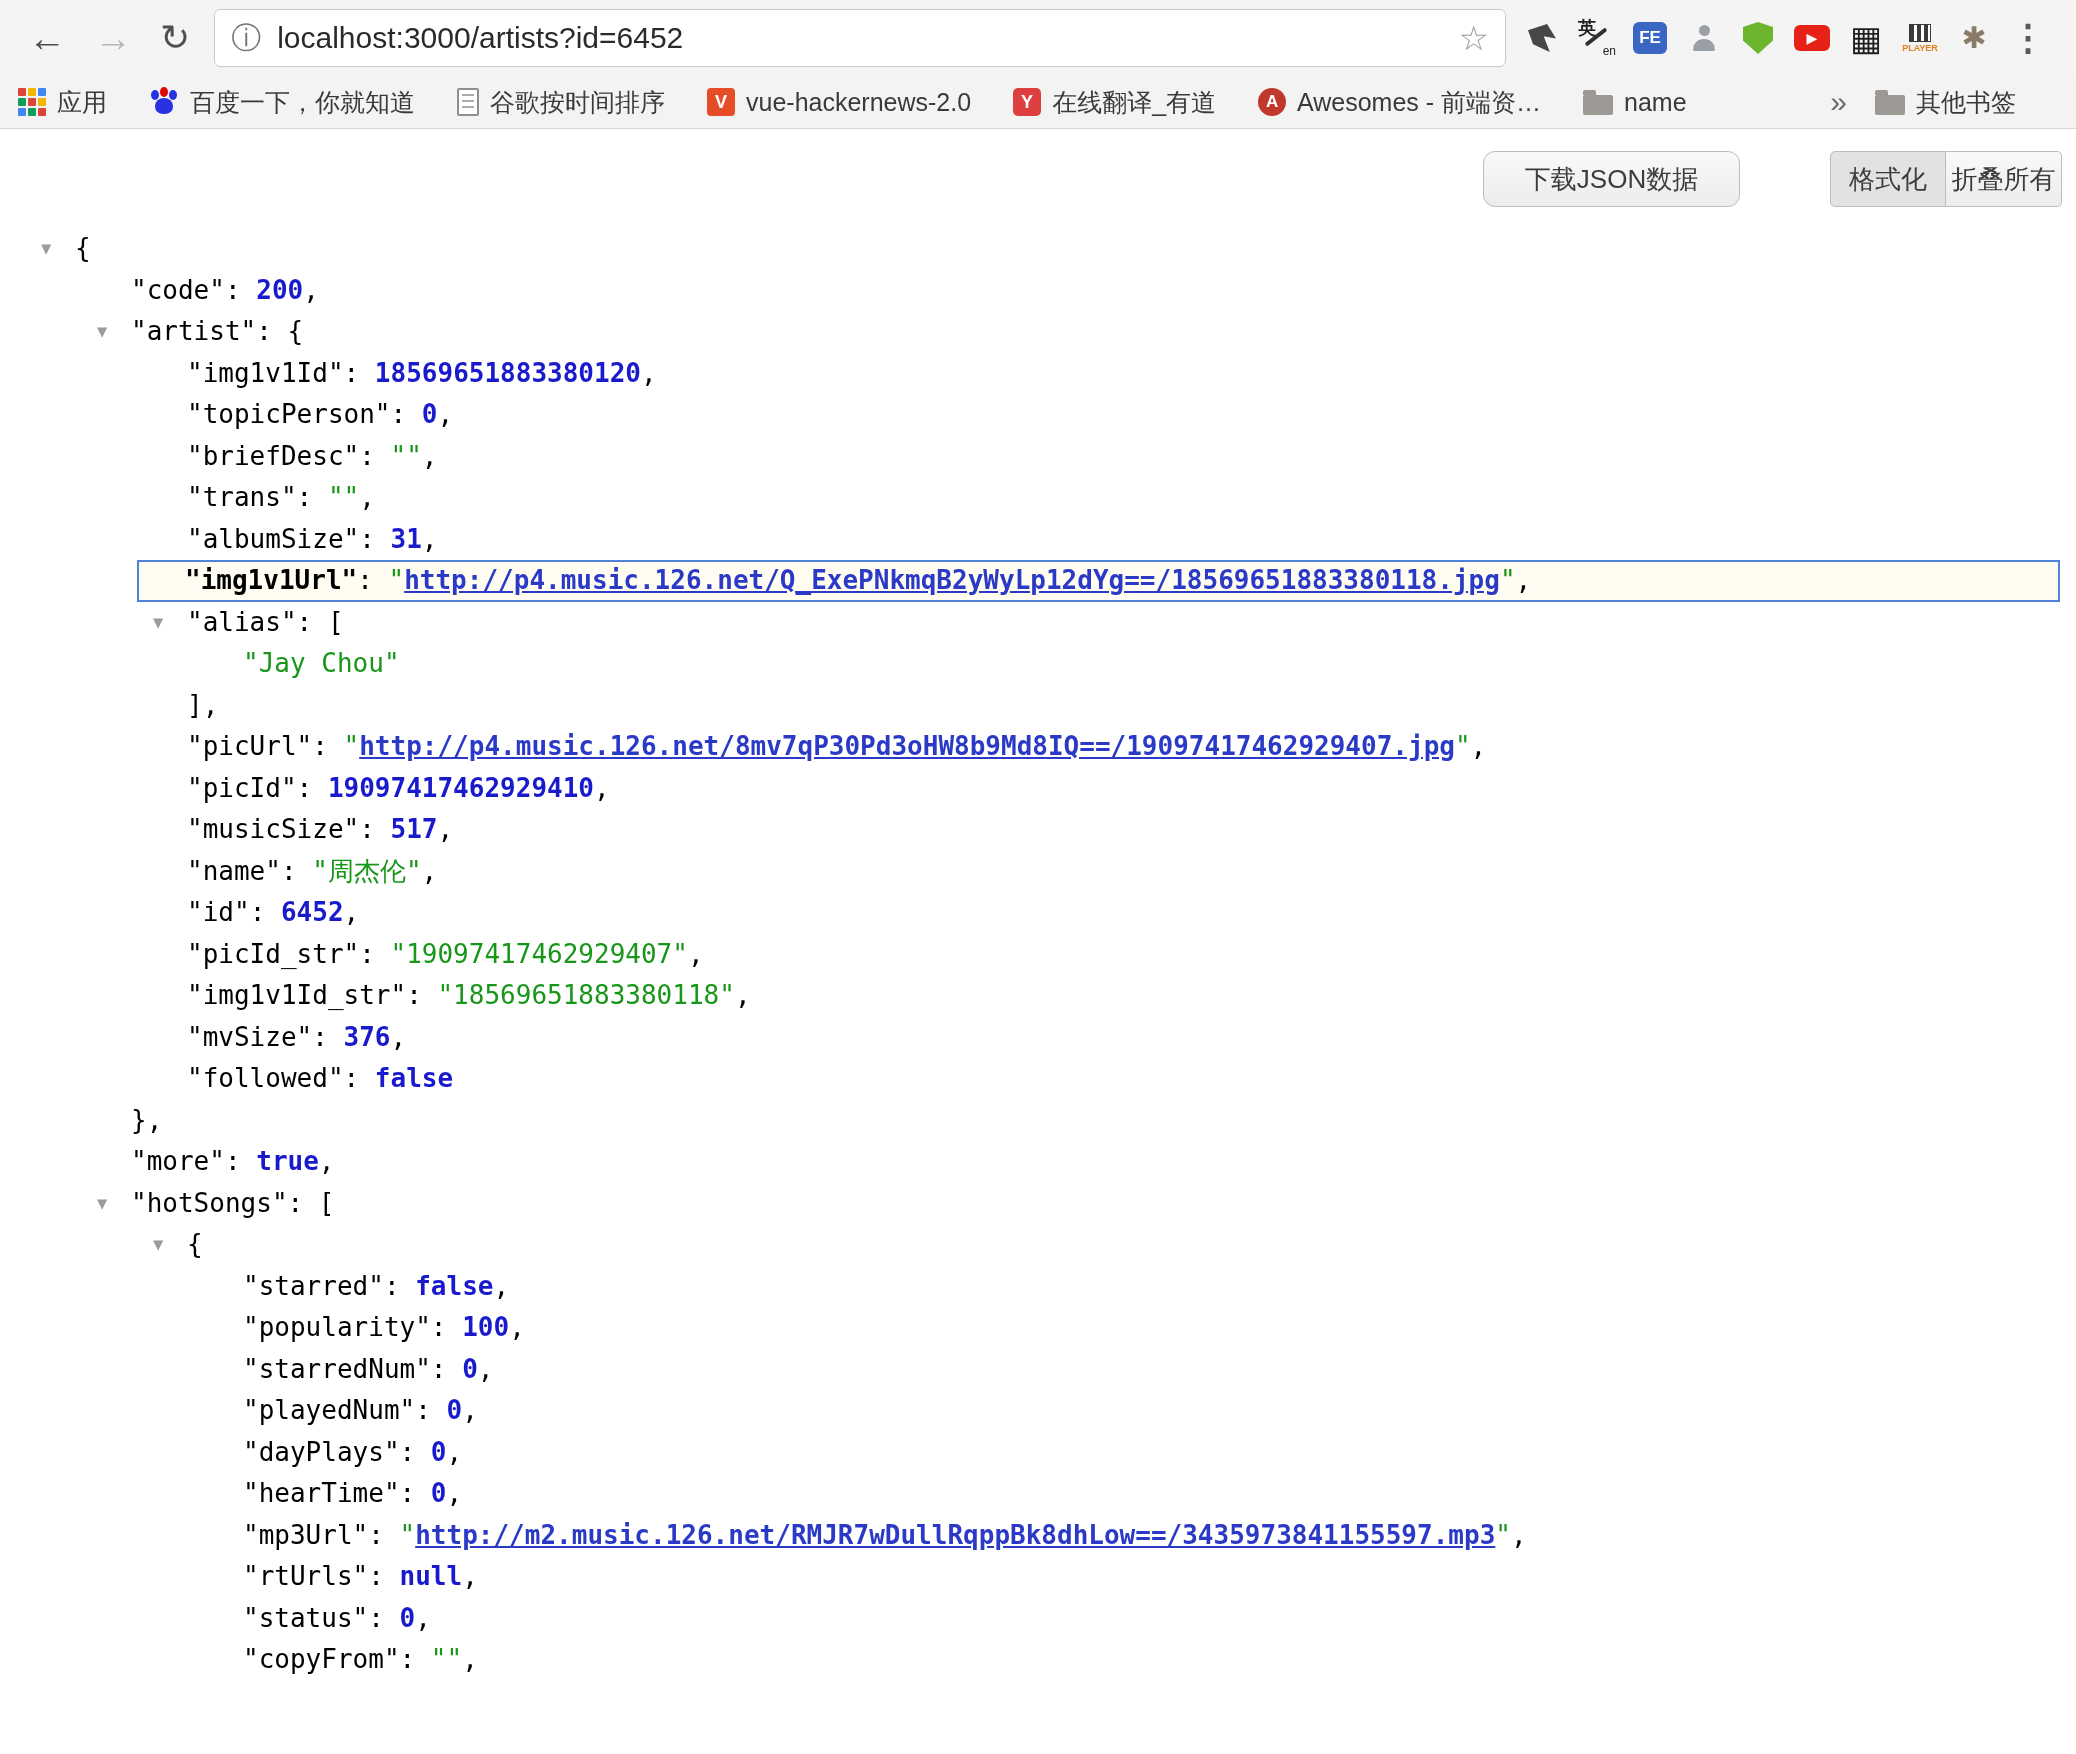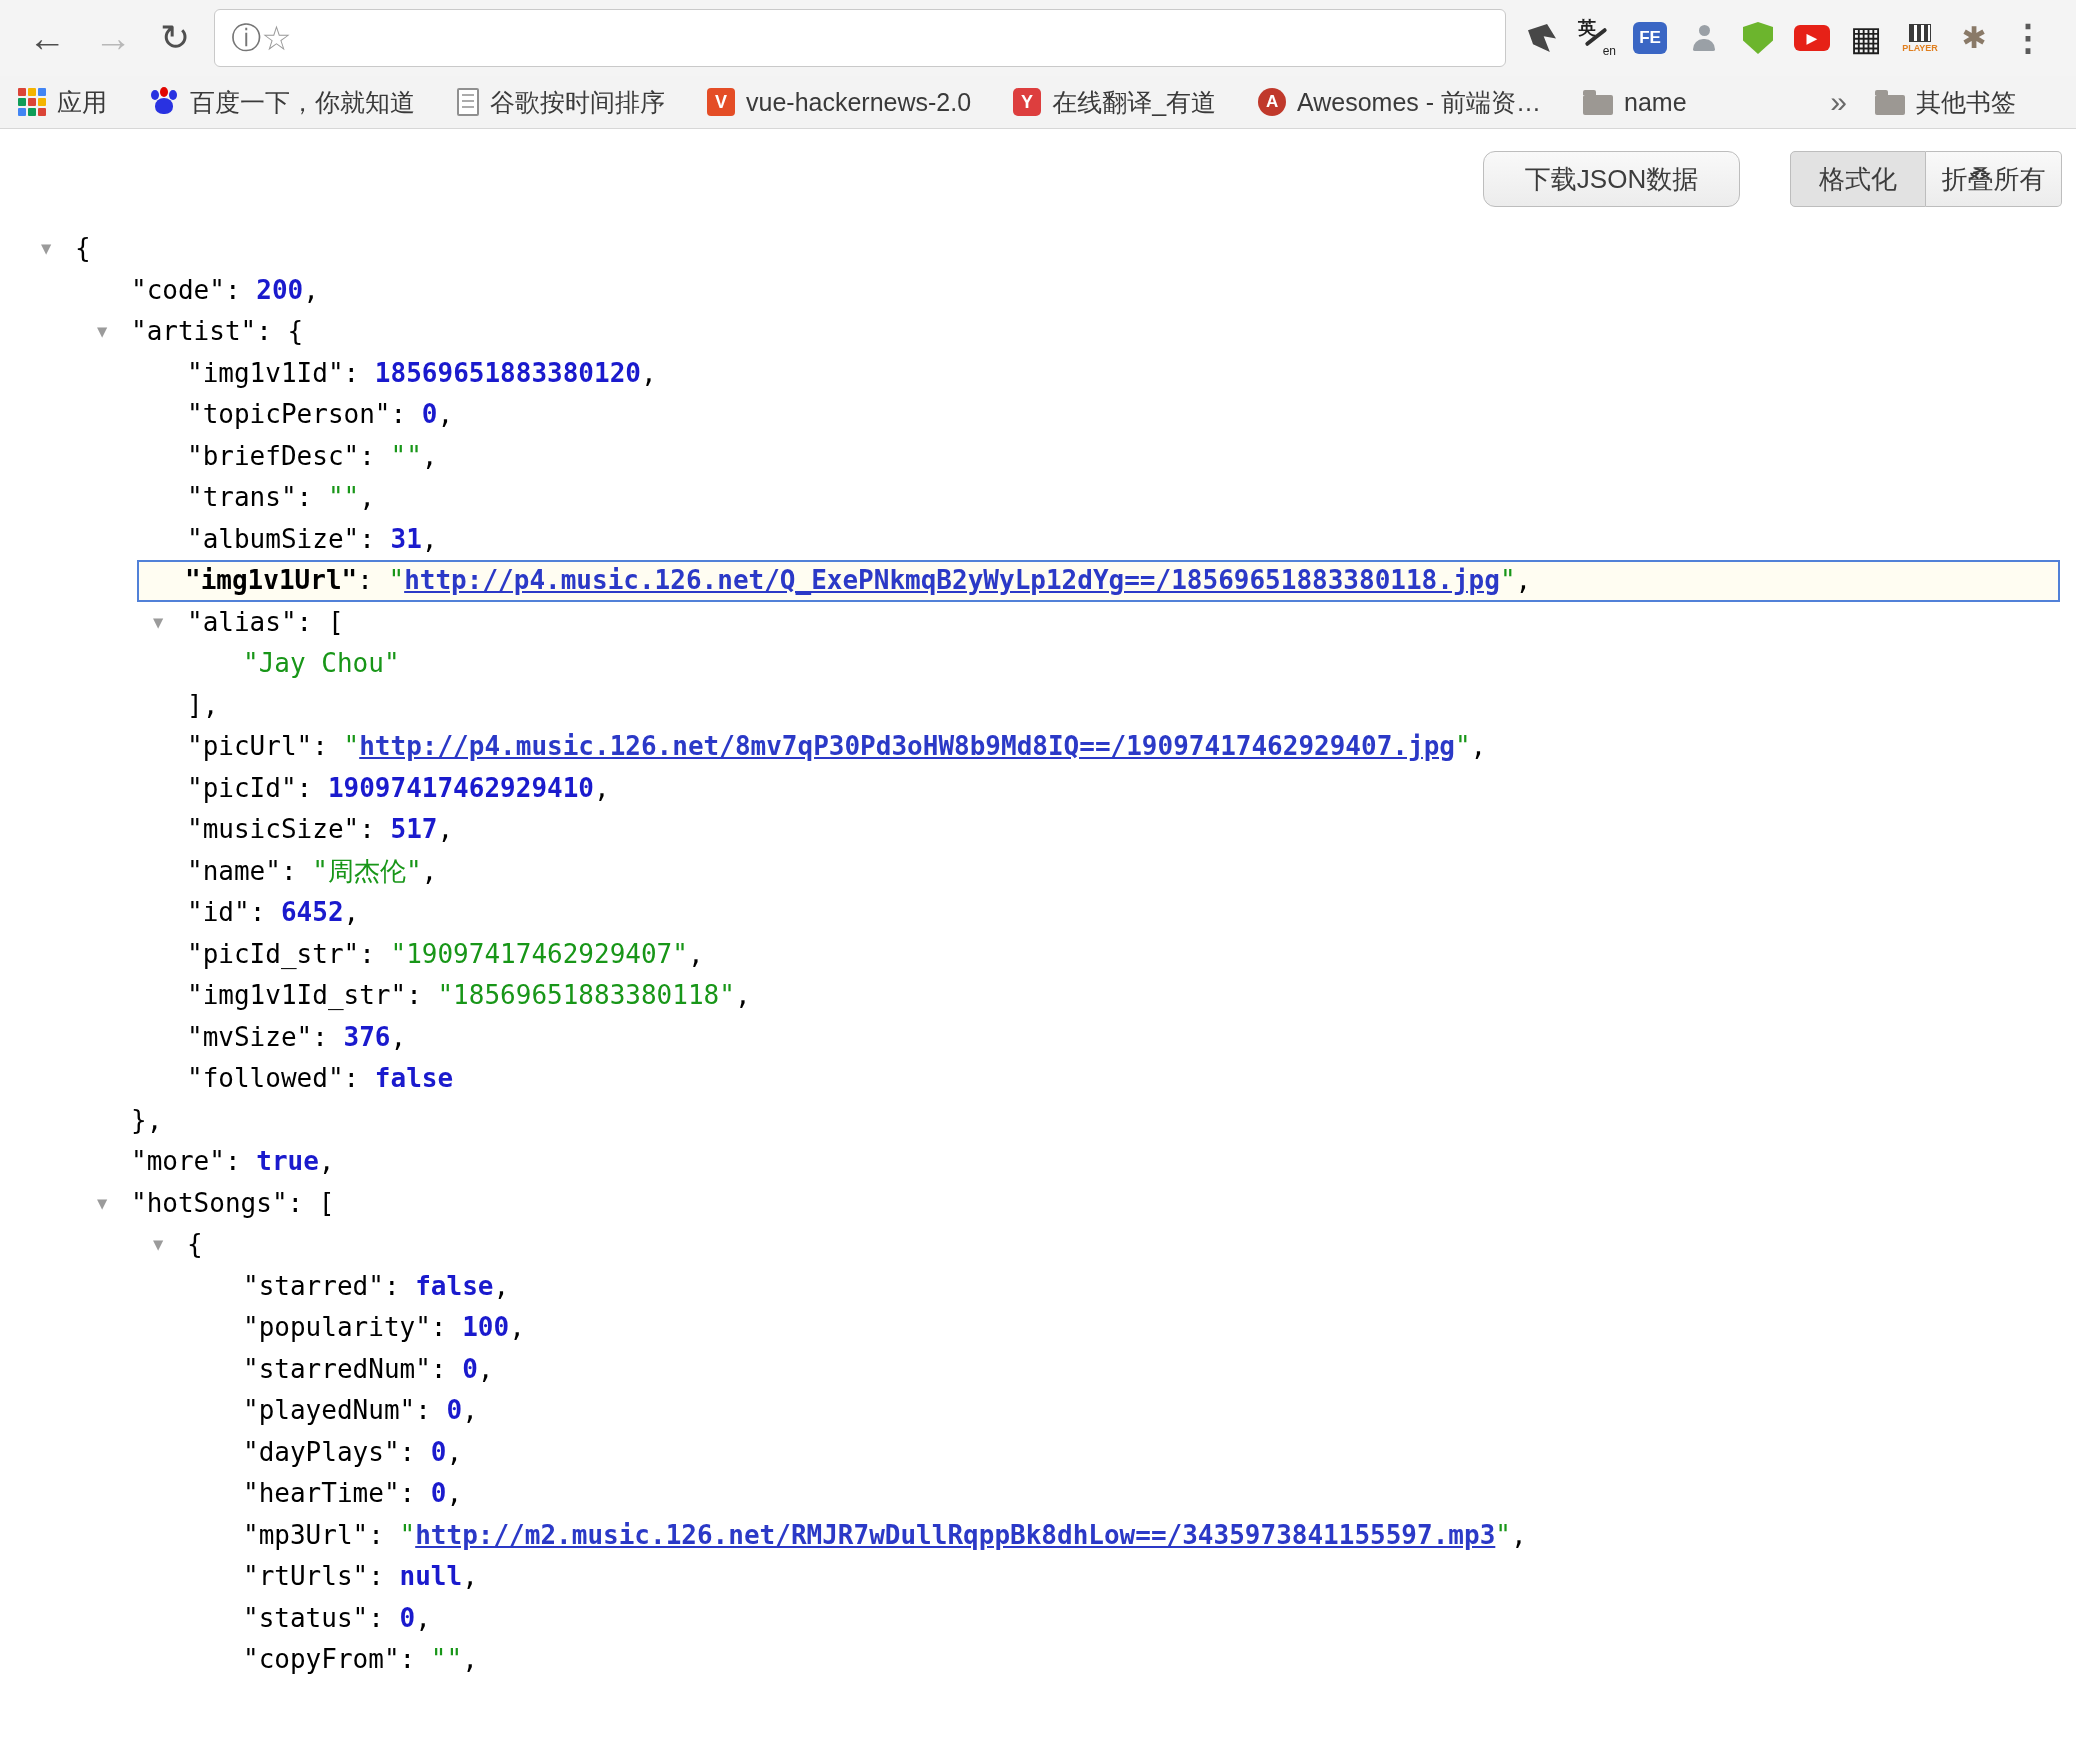--- a/index.html
+++ b/index.html
@@ -87,21 +87,21 @@
   .folder{ position:relative; width:30px; height:20px; background:#9c9893; border-radius:2px; margin-top:5px; }
   .folder::before{ content:""; position:absolute; top:-5px; left:0; width:13px; height:5px; background:#9c9893; border-radius:2px 2px 0 0; }
 
   
   .content{ position:relative; height:1550px; background:#ffffff; }
   .btn{ position:absolute; top:22px; height:56px; border:1px solid #bdbdbd; border-radius:12px;
         background:linear-gradient(#f9f9f9,#ececec); font-size:26px; color:#3c3c3c;
         display:flex; align-items:center; justify-content:center; }
   .btn.download{ right:336px; width:257px; }
   .segmented{ position:absolute; top:22px; right:14px; display:flex; }
-  .seg{ width:136px; height:56px; border:1px solid #bdbdbd; background:linear-gradient(#f9f9f9,#ececec);
+  .seg{ width:116px; height:56px; border:1px solid #bdbdbd; background:linear-gradient(#f9f9f9,#ececec);
         font-size:26px; color:#3c3c3c; display:flex; align-items:center; justify-content:center; }
   .seg.first{ border-radius:5px 0 0 5px; background:#e2e2e2; }
   .seg.last{ border-radius:0 5px 5px 0; border-left:none; }
 
   
   .json-body{ position:absolute; top:99px; left:0; right:0;
               font-family:"DejaVu Sans Mono", monospace; font-size:26px; color:var(--key,#000); }
   .json-line{ position:relative; height:41.5px; line-height:41.5px; white-space:pre; }
   .toggle{ position:absolute; top:0; font-size:17px; color:var(--toggle,#9b9b9b); line-height:41.5px; }
   .jkey{ color:var(--key,#000); }
@@ -118,20 +118,21 @@
 
 <div class="browser">
 
 
   <div class="toolbar">
     <span class="nav back">←</span>
     <span class="nav fwd">→</span>
     <span class="nav reload">↻</span>
     <div class="omnibox">
       <span class="info">ⓘ</span>
+      <span class="url">localhost:3000/artists?id=6452</span>
       <span class="star">☆</span>
     </div>
     <div class="extensions">
       <span class="ext">
           <i class="origami"></i>
         </span>
       <span class="ext">
         <i class="tr-zh">英</i>
         <i class="tr-pen"></i>
         <i class="tr-en">en</i>

